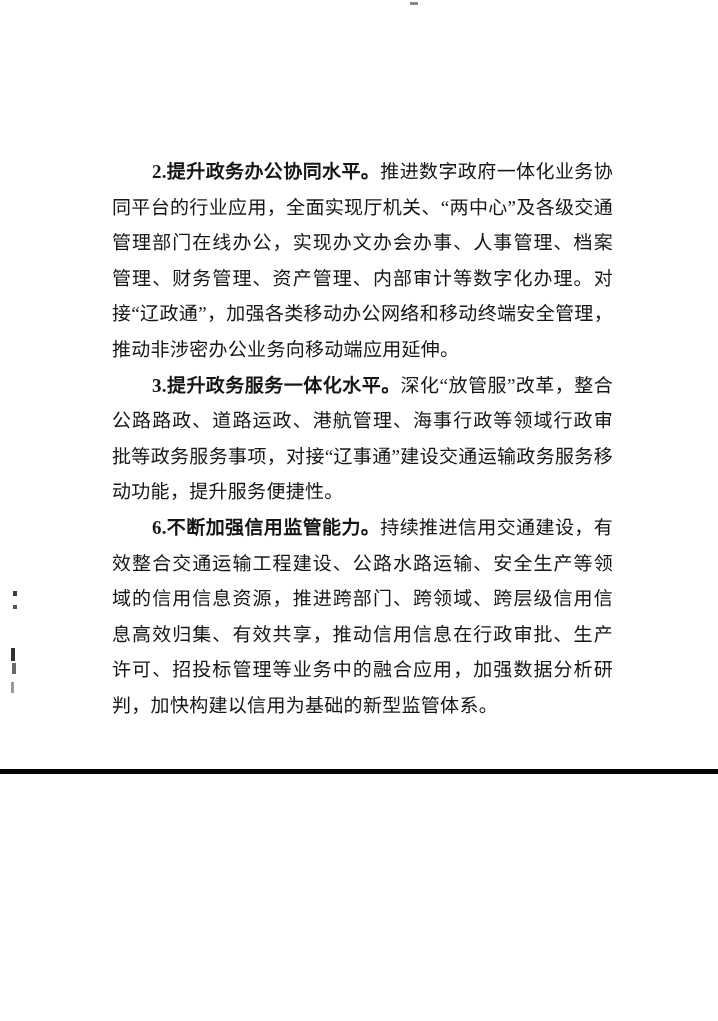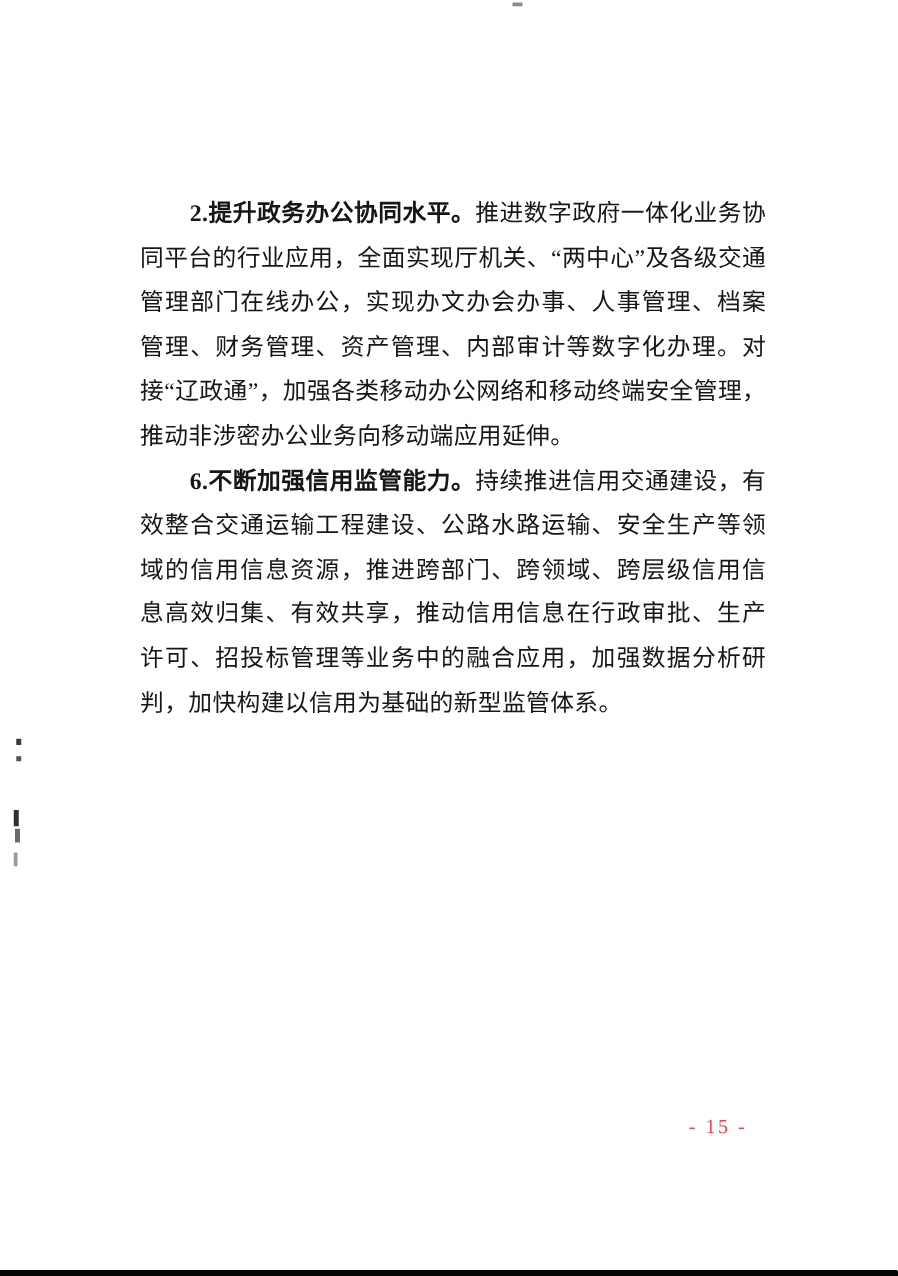--- a/index.html
+++ b/index.html
@@ -3,21 +3,21 @@
 <meta charset="utf-8">
 <style>
   html, body {
     margin: 0;
     padding: 0;
     background: #ffffff;
   }
   .page {
     position: relative;
     width: 718px;
-    height: 1021px;
+    height: 774px;
     background: #ffffff;
     overflow: hidden;
     font-family: "Liberation Serif", "DejaVu Serif", serif;
     color: #161616;
   }
   .content {
     position: absolute;
     left: 112px;
     top: 154px;
     width: 501px;
@@ -72,20 +72,21 @@
   <div class="artifact m-speck-1"></div>
   <div class="artifact m-speck-2"></div>
   <div class="artifact m-bar-1"></div>
   <div class="artifact m-bar-2"></div>
   <div class="artifact m-bar-3"></div>
 
   <div class="content">
 
     <p class="para"><span class="head">2.提升政务办公协同水平。</span><span class="bodytext">推进数字政府一体化业务协同平台的行业应用，全面实现厅机关、“两中心”及各级交通管理部门在线办公，实现办文办会办事、人事管理、档案管理、财务管理、资产管理、内部审计等数字化办理。对接“辽政通”，加强各类移动办公网络和移动终端安全管理，推动非涉密办公业务向移动端应用延伸。</span></p>
 
+    <p class="para"><span class="head">3.提升政务服务一体化水平。</span><span class="bodytext">深化“放管服”改革，整合公路路政、道路运政、港航管理、海事行政等领域行政审批等政务服务事项，对接“辽事通”建设交通运输政务服务移动功能，提升服务便捷性。</span></p>
 
     <p class="para"><span class="head">6.不断加强信用监管能力。</span><span class="bodytext">持续推进信用交通建设，有效整合交通运输工程建设、公路水路运输、安全生产等领域的信用信息资源，推进跨部门、跨领域、跨层级信用信息高效归集、有效共享，推动信用信息在行政审批、生产许可、招投标管理等业务中的融合应用，加强数据分析研判，加快构建以信用为基础的新型监管体系。</span></p>
 
 
   </div>
 
   <div class="pagenum">- 15 -</div>
 
   <div class="bottom-edge"></div>
 

